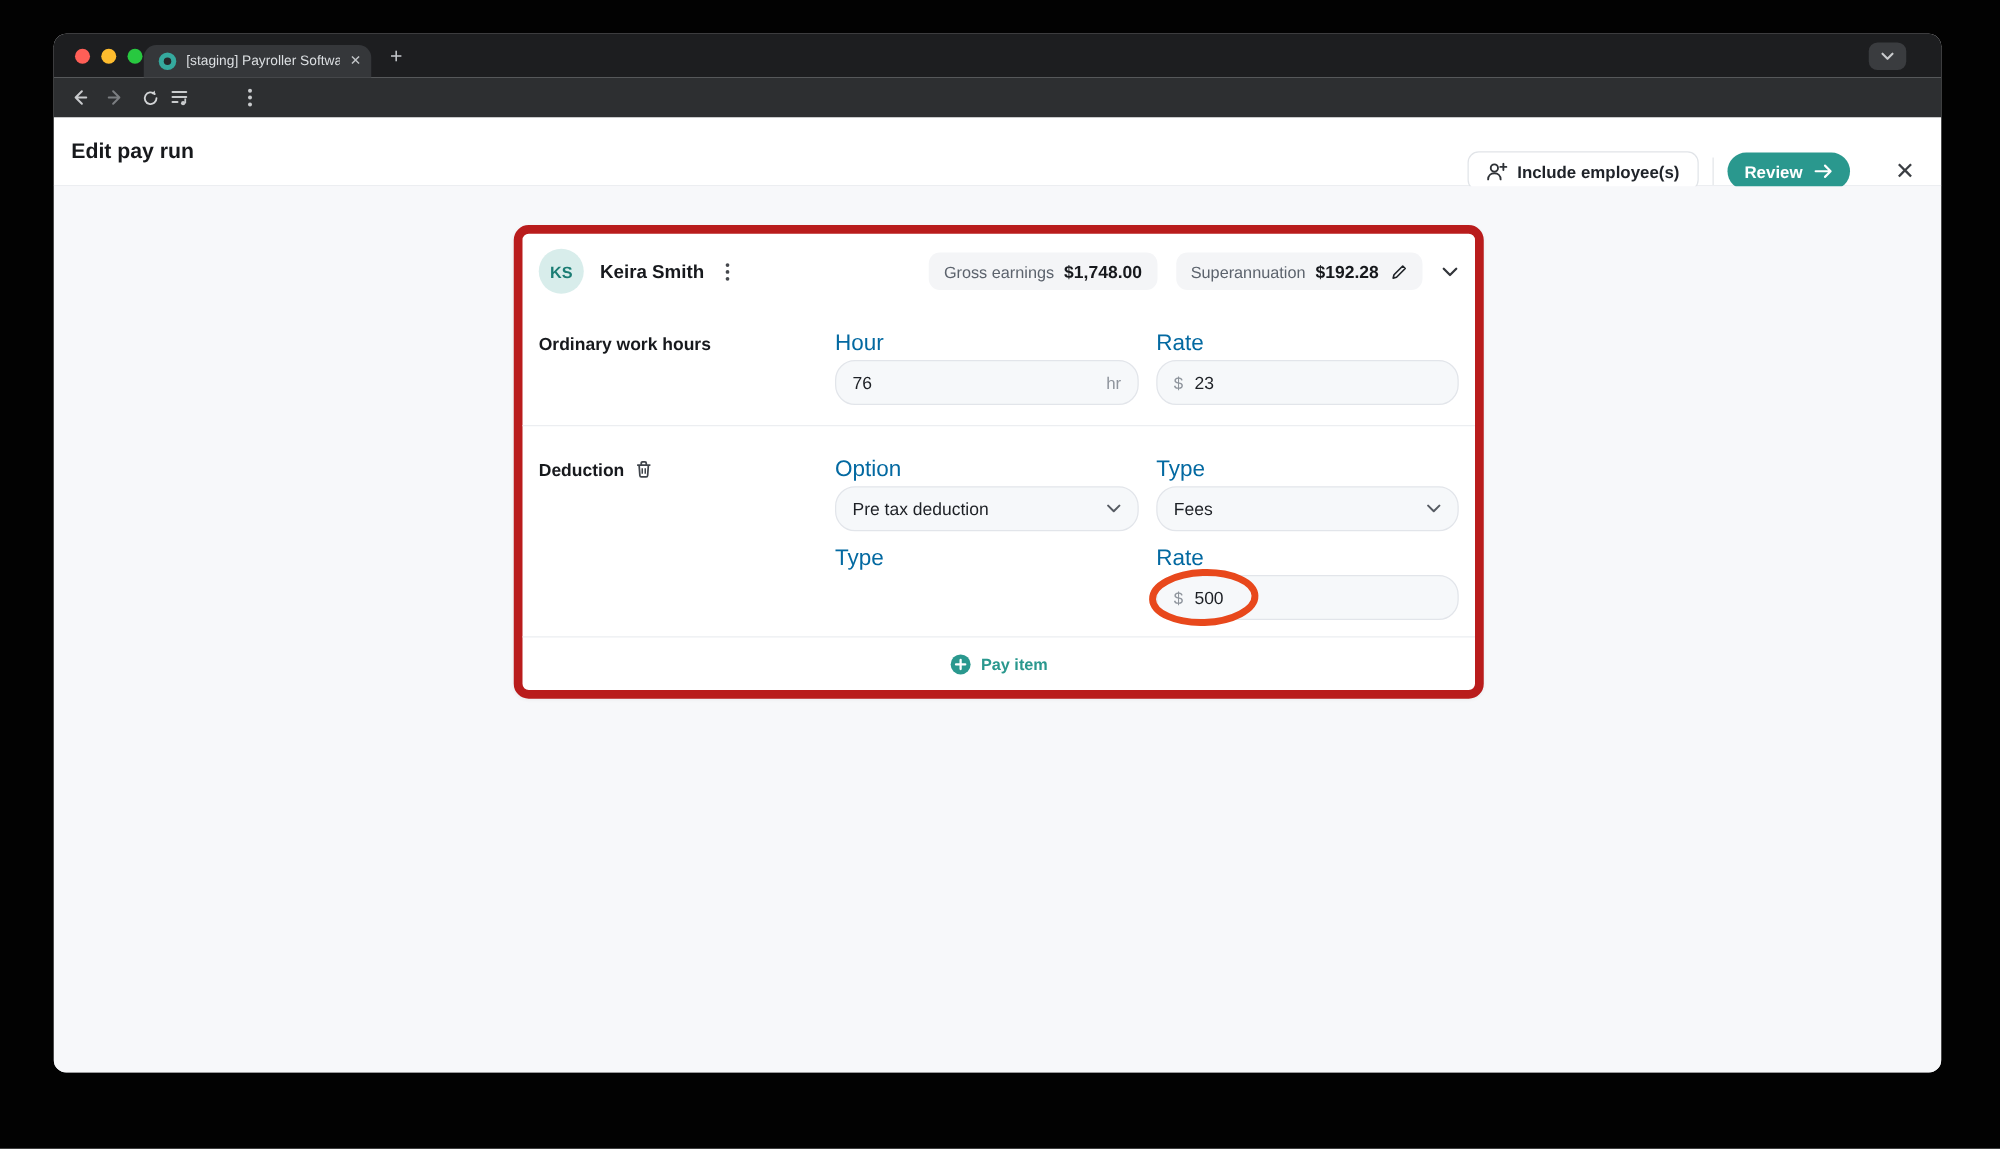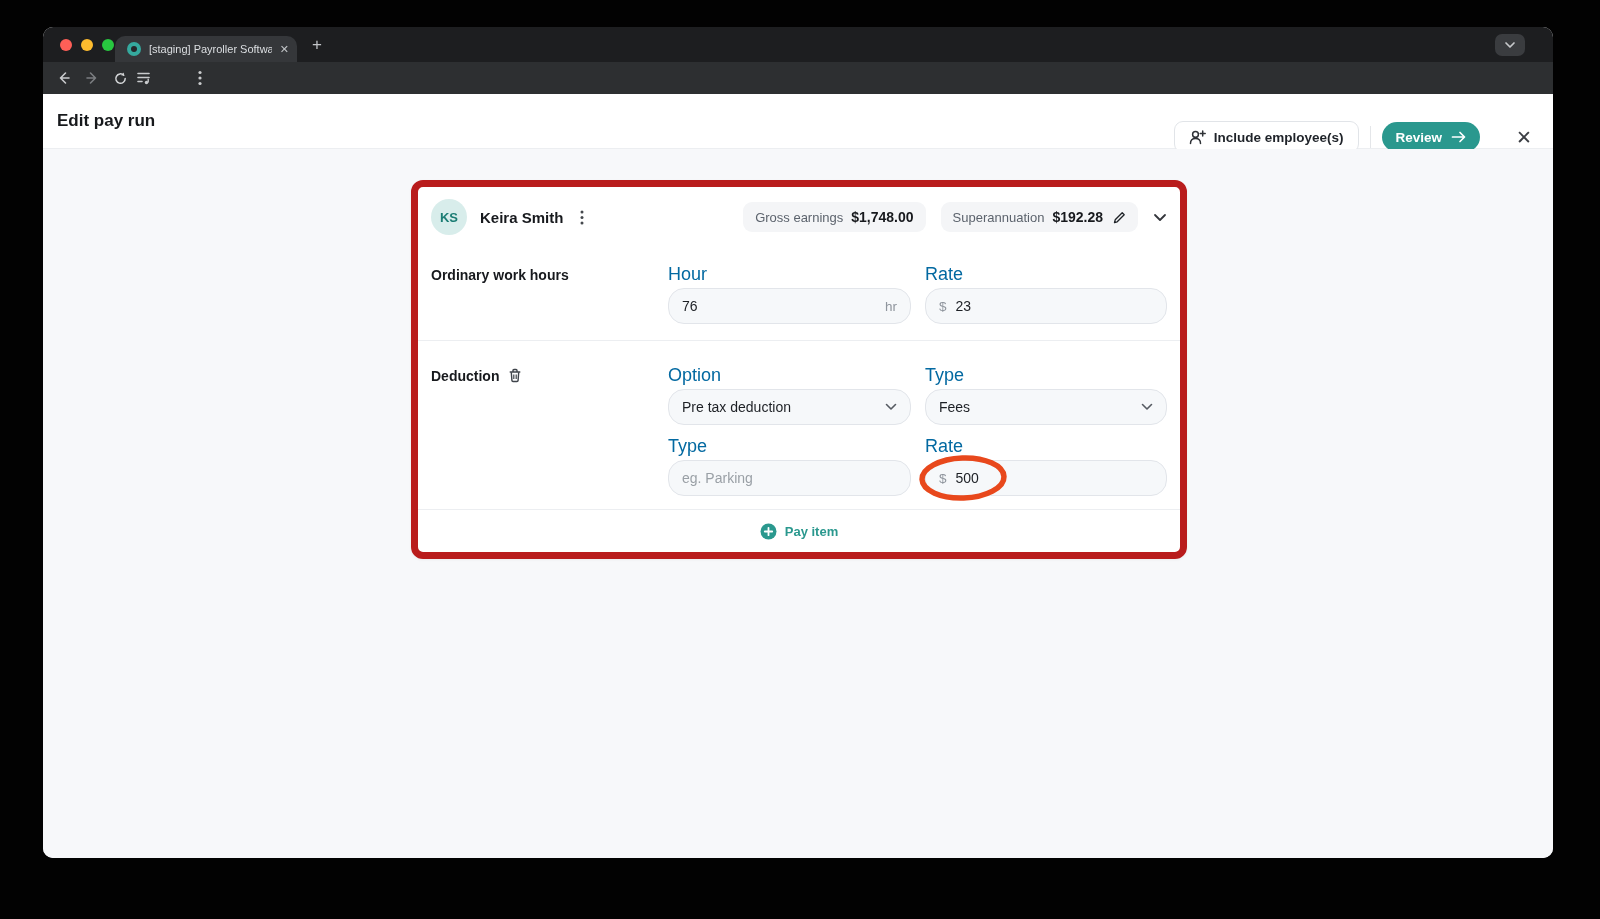--- a/index.html
+++ b/index.html
@@ -259,23 +259,20 @@
               <span class="sel-value">Fees</span>
               <span class="sel-chevron">
                 <svg width="12" height="8" viewBox="0 0 12 8">
                     <polyline points="1.5,1.5 6,6 10.5,1.5" fill="none" stroke="#565b62" stroke-width="1.6" stroke-linecap="round" stroke-linejoin="round"></polyline>
                   </svg>
               </span>
             </div>
           </div>
           <div>
             <div class="f-label">Type</div>
-            <div class="ibox">
-              <input placeholder="eg. Parking" style="">
-            </div>
           </div>
           <div>
             <div class="f-label">Rate</div>
             <div class="ibox">
               <span class="affix">$</span>
               <input readonly="" value="500" style="">
             </div>
           </div>
         </div>
       </div>

